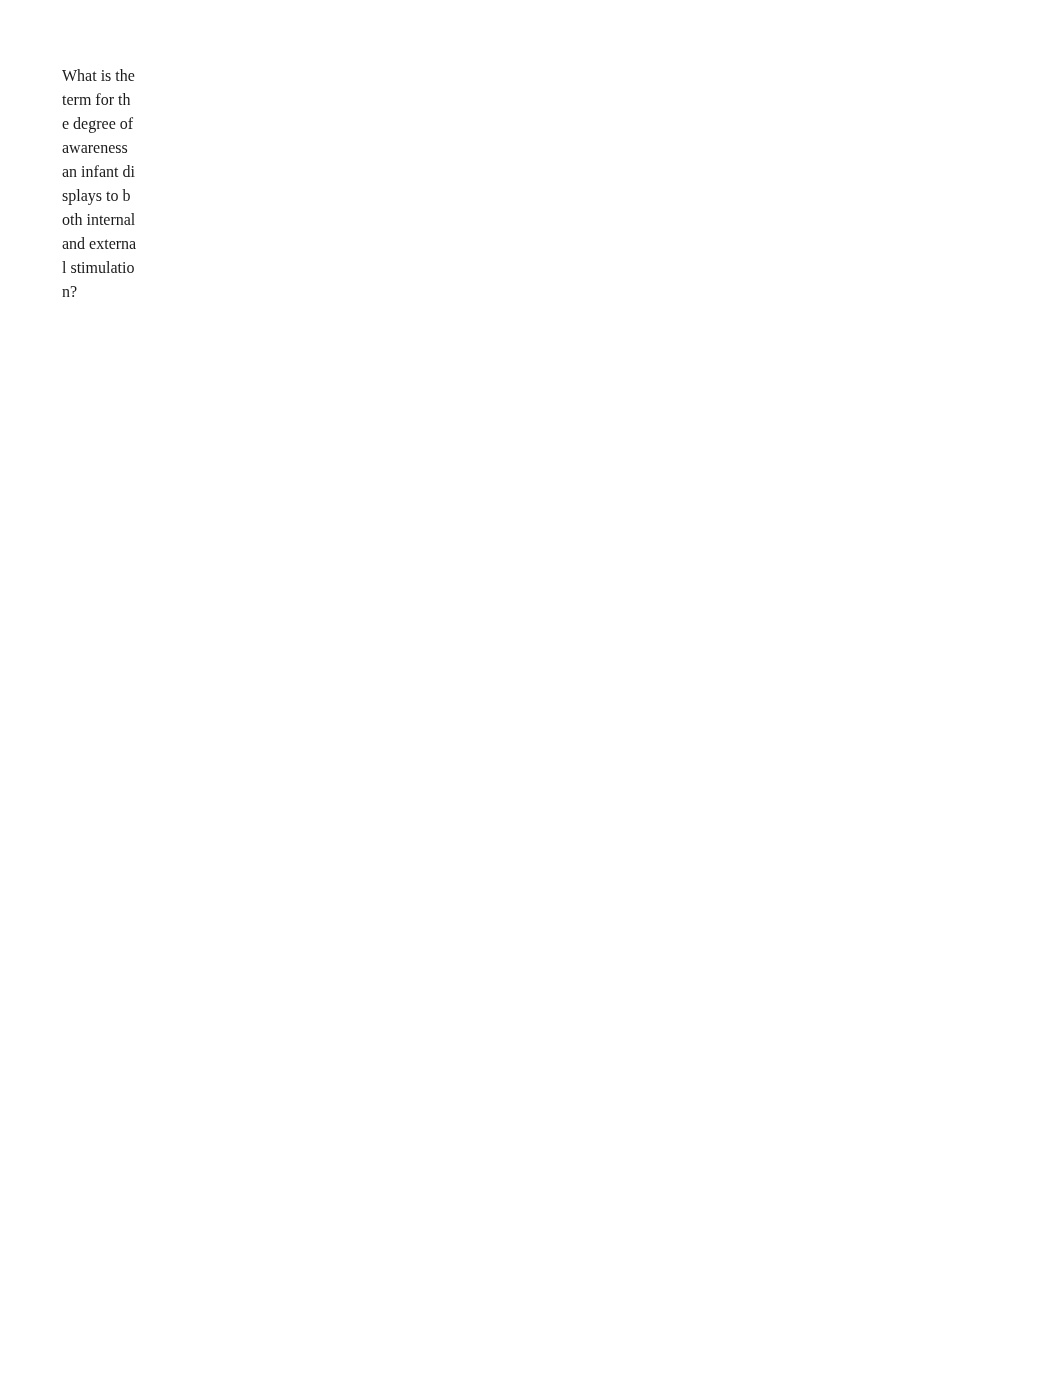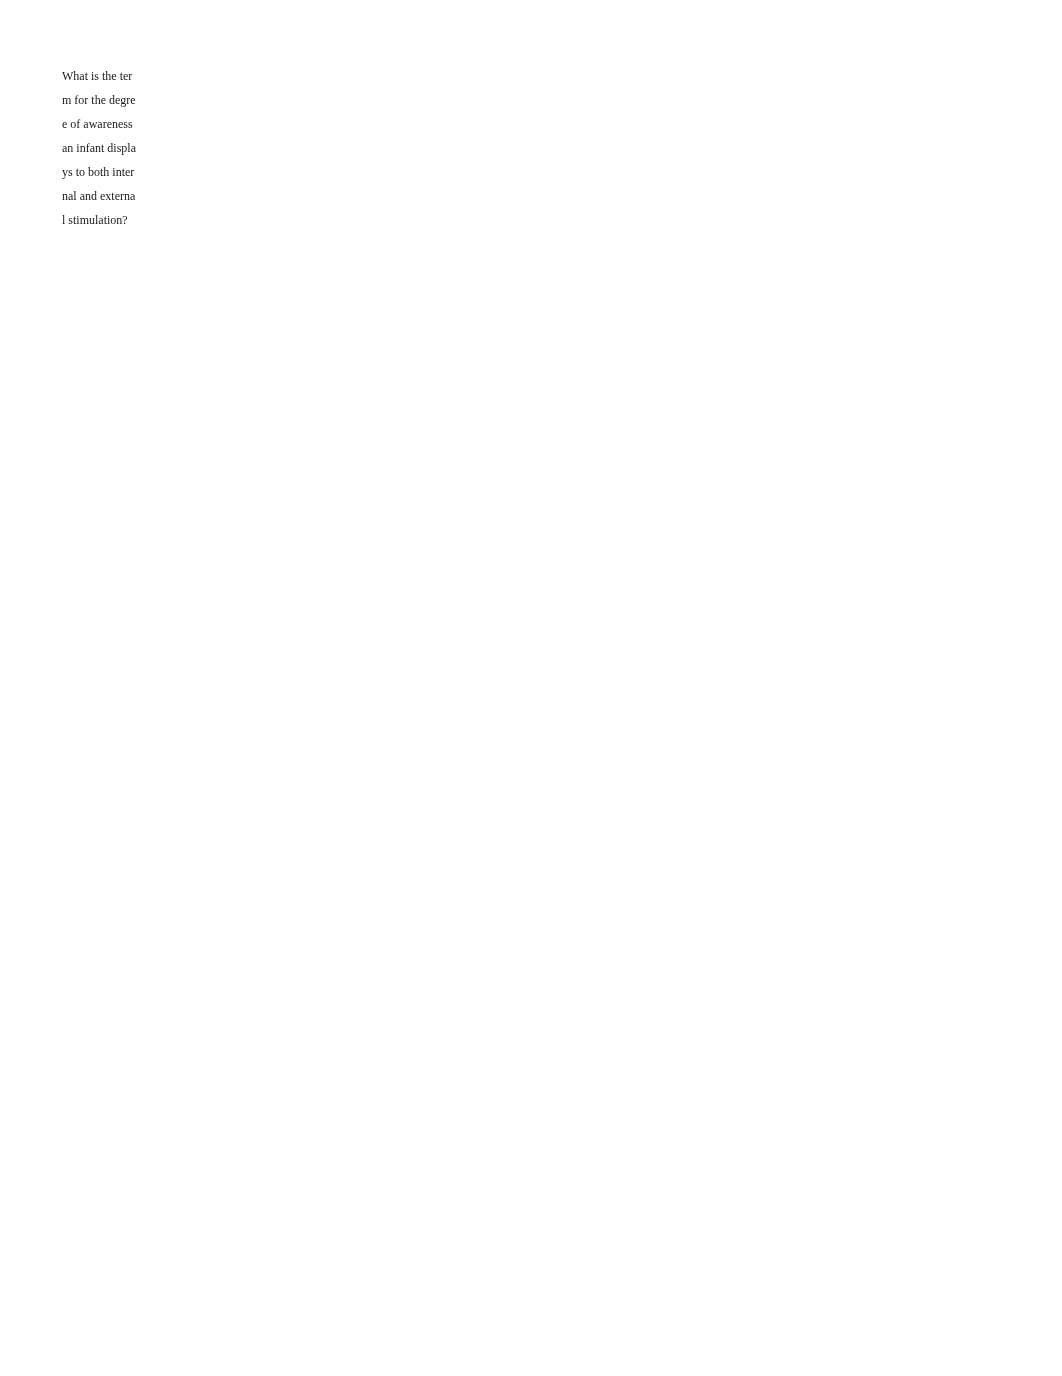--- a/index.html
+++ b/index.html
@@ -33,21 +33,21 @@
     position: absolute;
     left: 62px;
     top: 64px;
     width: 75px;
   }
 
   .question-text {
     margin: 0;
     padding: 0;
     font-family: "Liberation Serif", "DejaVu Serif", serif;
-    font-size: 12px;
+    font-size: 16px;
     line-height: 24px;
     color: #1a1a1a;
     text-align: left;
     word-break: break-all;
     overflow-wrap: break-word;
     hyphens: none;
     white-space: normal;
   }
 </style>
 </head>

